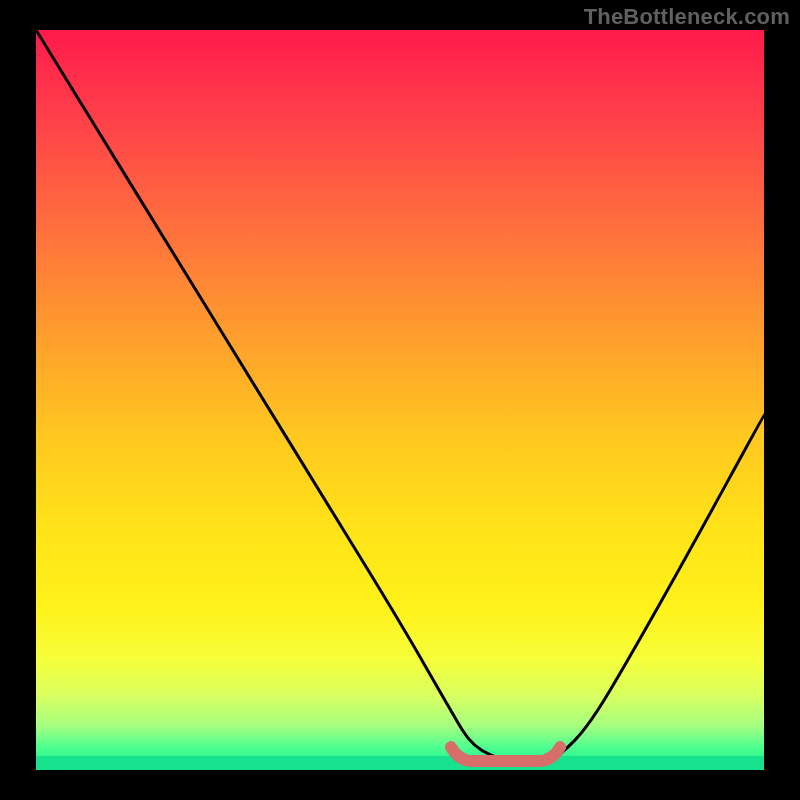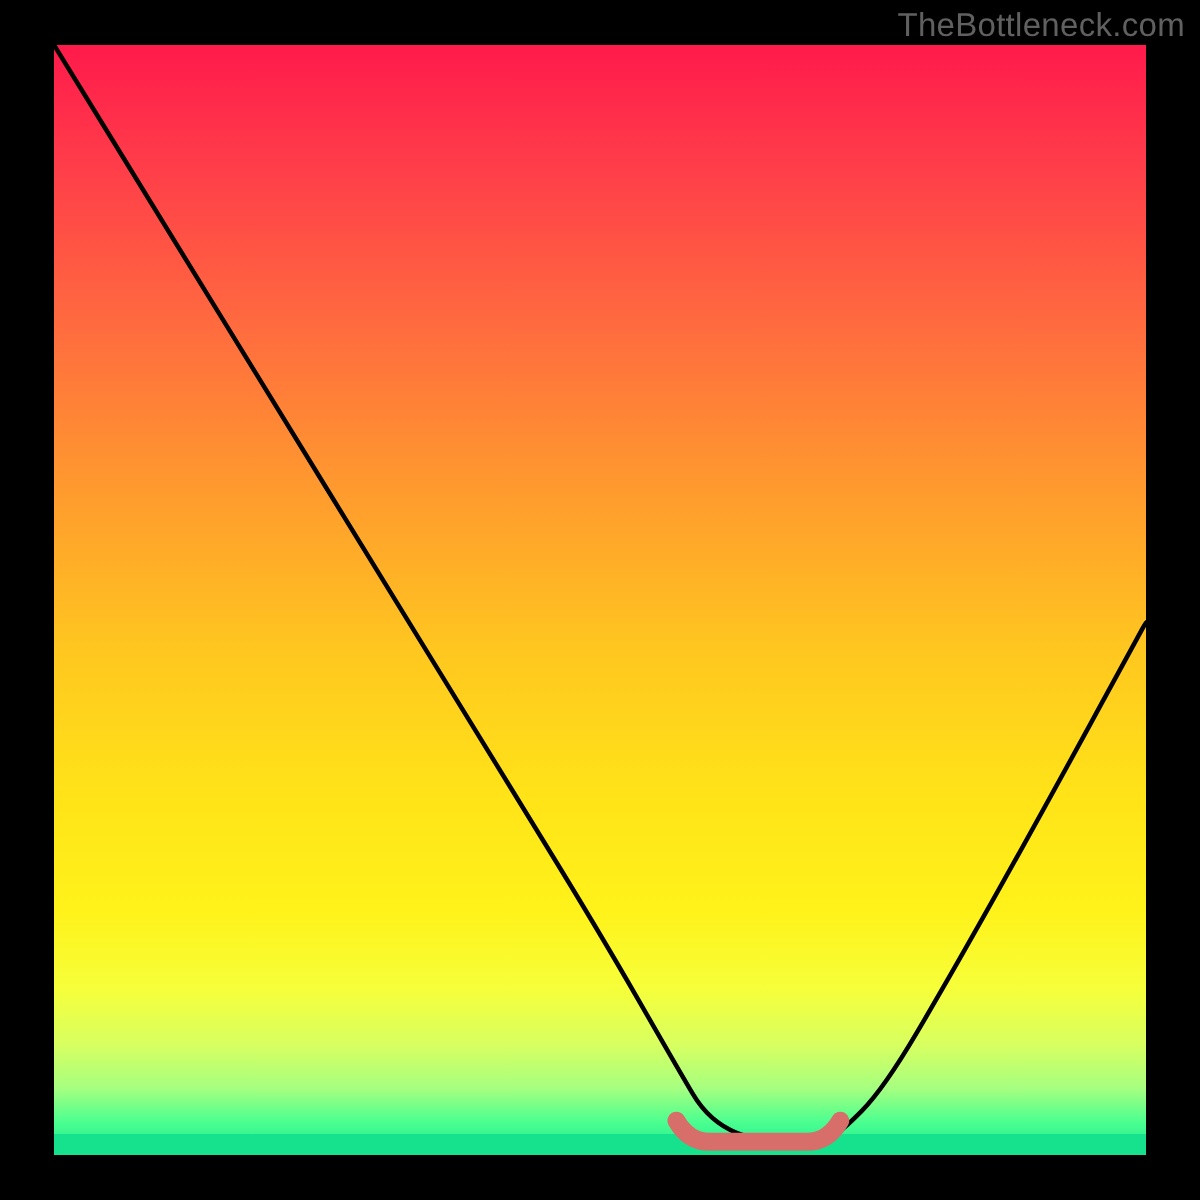--- a/index.html
+++ b/index.html
@@ -16,21 +16,21 @@
     width: 800px;
     height: 800px;
     background: #000;
   }
   .watermark {
     position: absolute;
     top: 4px;
     right: 10px;
     color: #606060;
     font-size: 22px;
-    font-weight: 400;
+    font-weight: 700;
     letter-spacing: 0.2px;
     z-index: 20;
   }
   .plot-area {
     position: absolute;
     left: 36px;
     top: 30px;
     width: 728px;
     height: 740px;
     overflow: hidden;

